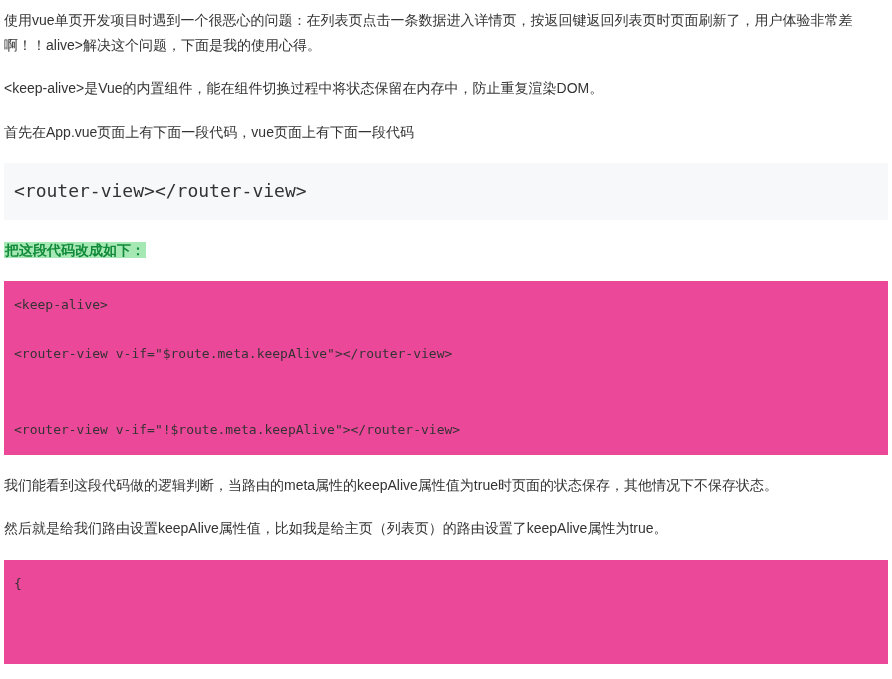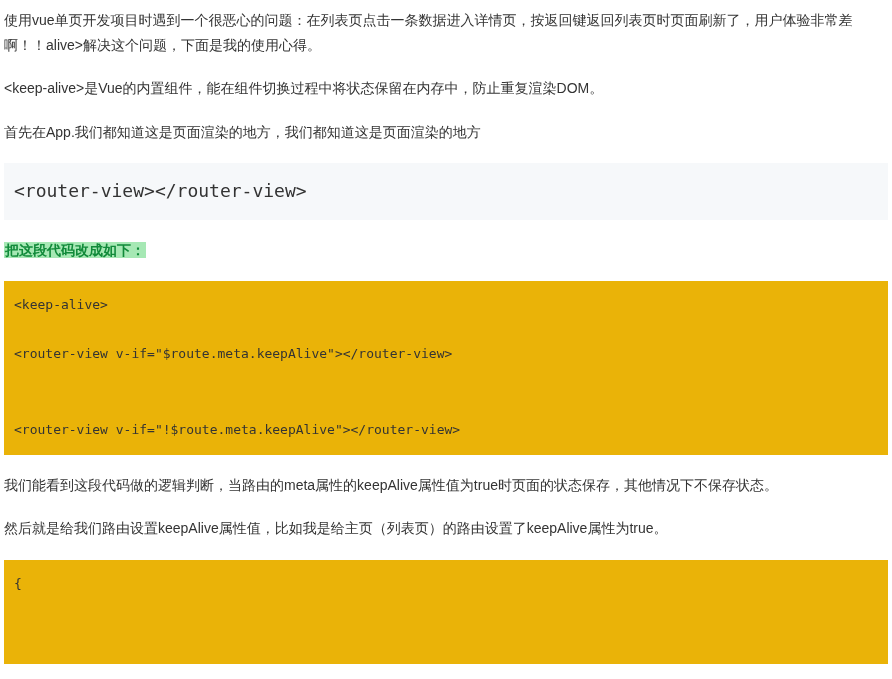--- a/index.html
+++ b/index.html
@@ -23,21 +23,21 @@
     .code-block {
       background-color: #f6f8fa;
       padding: 14px 10px;
       margin-bottom: 18px;
       font-family: "NSimSun", "SimSun", "宋体", monospace;
       font-size: 18px;
       color: #333;
       line-height: 1.6;
     }
     .code-block-multi {
-      background-color: #eab308;
+      background-color: #ec4899;
       padding: 14px 10px;
       margin-bottom: 18px;
       font-family: "NSimSun", "SimSun", "宋体", monospace;
       font-size: 13px;
       color: #333;
     }
     .code-line {
       line-height: 1.6;
       min-height: 20px;
     }
@@ -55,21 +55,21 @@
       margin-bottom: 18px;
     }
   </style>
 </head>
 <body>
 
 <div class="paragraph">使用vue单页开发项目时遇到一个很恶心的问题：在列表页点击一条数据进入详情页，按返回键返回列表页时页面刷新了，用户体验非常差啊！！alive&gt;解决这个问题，下面是我的使用心得。</div>
 
 <div class="paragraph">&lt;keep-alive&gt;是Vue的内置组件，能在组件切换过程中将状态保留在内存中，防止重复渲染DOM。</div>
 
-<div class="paragraph">首先在App.我们都知道这是页面渲染的地方，我们都知道这是页面渲染的地方</div>
+<div class="paragraph">首先在App.vue页面上有下面一段代码，vue页面上有下面一段代码</div>
 
 <div class="code-block">
   <div class="code-line">&lt;router-view&gt;&lt;/router-view&gt;</div>
 </div>
 
 <div class="highlight-wrapper">
   <span class="highlight-text">把这段代码改成如下：</span>
 </div>
 
 <div class="code-block-multi">

